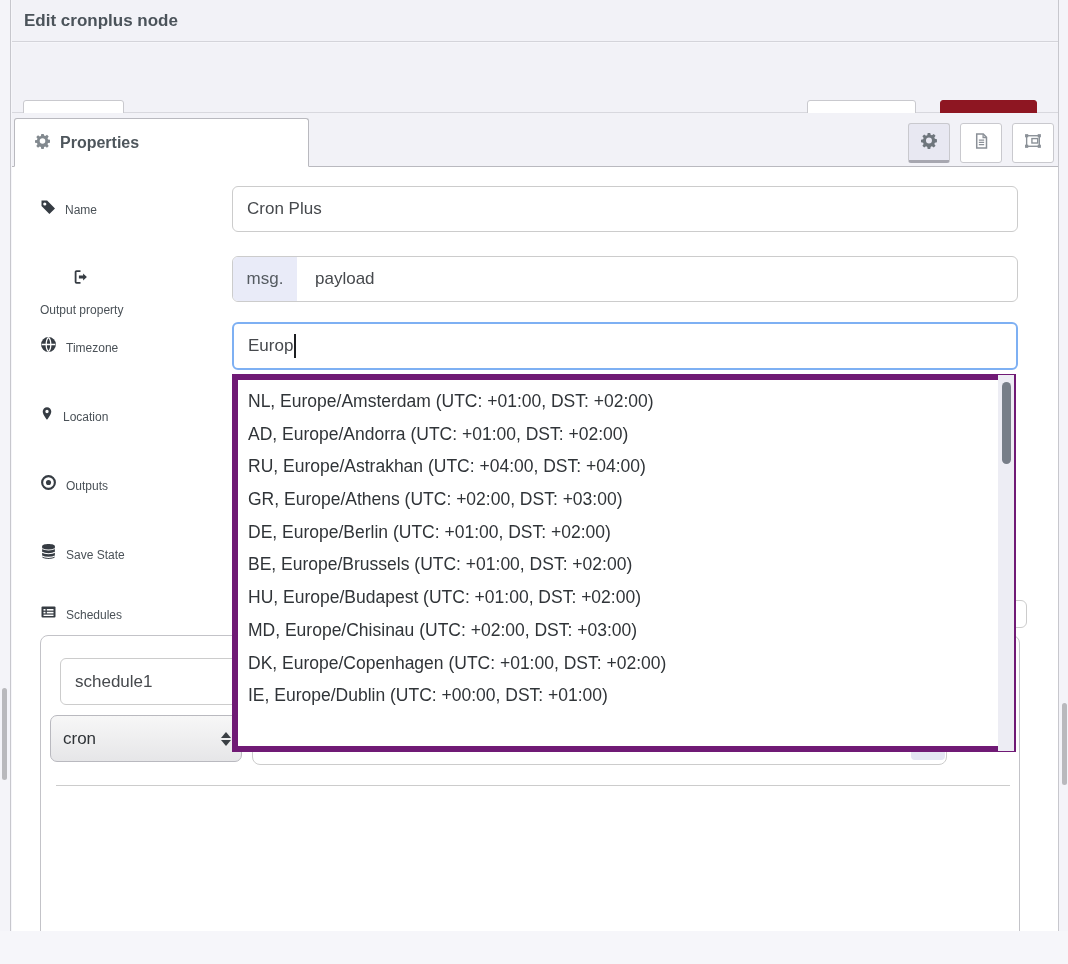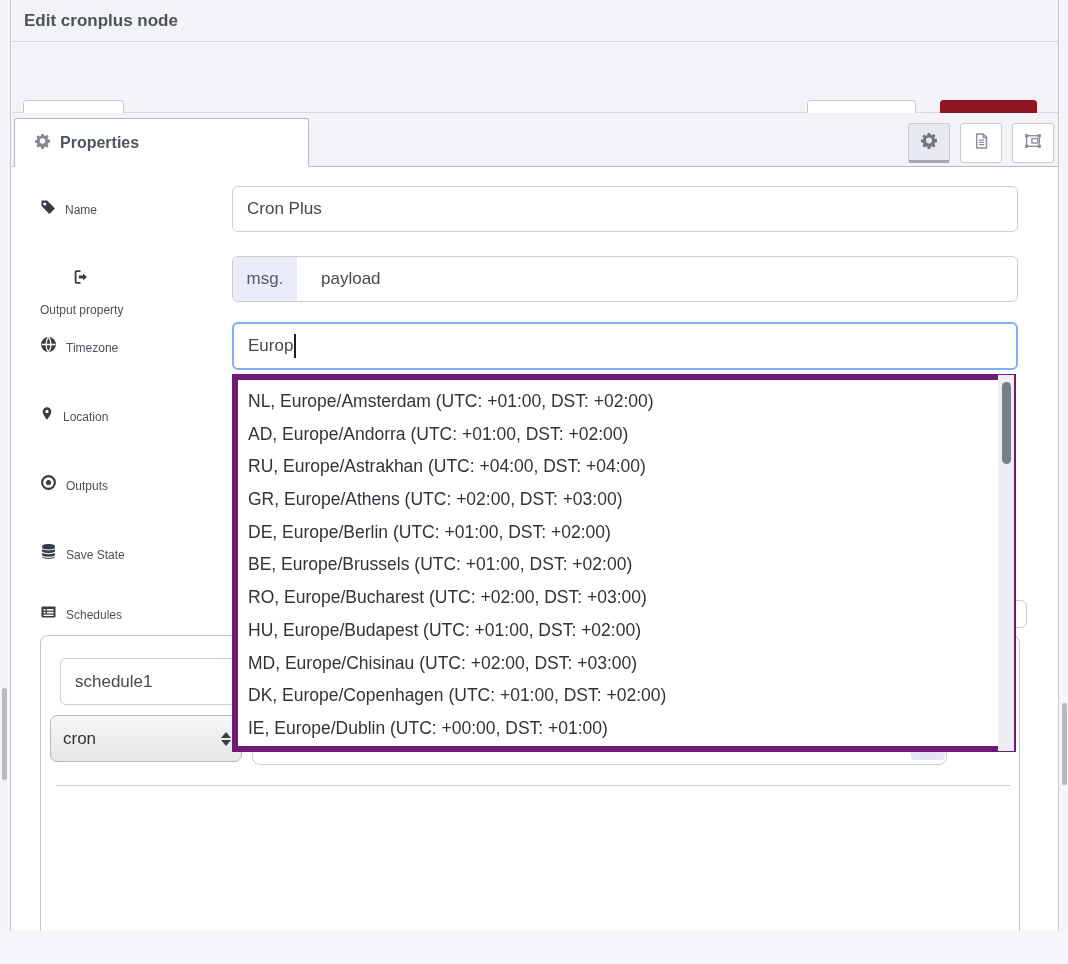--- a/index.html
+++ b/index.html
@@ -35,21 +35,21 @@
 
   
   .content{position:absolute;left:12px;right:10px;top:167px;bottom:0;background:#fff;z-index:1;}
 
   .row-label{position:absolute;left:40px;display:flex;align-items:center;gap:9px;font-size:12px;color:#4a5157;line-height:20px;z-index:2;}
   .row-label svg{flex:0 0 auto;}
 
   .ninput{position:absolute;border:1px solid #ccc;border-radius:6px;background:#fff;font-size:17px;color:#46494d;display:flex;align-items:center;padding-left:14px;z-index:2;}
   .igroup{position:absolute;border:1px solid #ccc;border-radius:6px;background:#fff;display:flex;align-items:stretch;overflow:hidden;z-index:2;}
   .igroup .prefix{width:64px;background:#e9ebf8;color:#555b61;font-size:17px;display:flex;align-items:center;justify-content:center;}
-  .igroup .ival{flex:1;display:flex;align-items:center;padding-left:24px;font-size:17px;color:#46494d;}
+  .igroup .ival{flex:1;display:flex;align-items:center;padding-left:18px;font-size:17px;color:#46494d;}
   .focused{border:2px solid var(--focus-border);border-radius:6px;}
   .caret{display:inline-block;width:2px;height:24px;background:#1c1e21;margin-left:1px;}
 
   
   .dropdown{position:absolute;left:232px;top:374px;width:784px;height:378px;background:#fff;border:6px solid #701a75;overflow:hidden;z-index:50;padding-top:5px;}
   .dd-item{height:32.7px;line-height:32.7px;padding-left:10px;font-size:17.5px;color:#303438;white-space:nowrap;cursor:pointer;}
   .dd-track{position:absolute;top:375px;right:54px;width:16px;height:376px;background:#ededf4;z-index:51;}
   .dd-thumb{position:absolute;left:1002px;top:382px;width:9px;height:82px;background:#777e88;border-radius:5px;z-index:52;}
 
   
@@ -219,21 +219,20 @@
   <div class="sched-divider"></div>
 
   <div class="dropdown">
     <div>
         <div class="dd-item">NL, Europe/Amsterdam (UTC: +01:00, DST: +02:00)</div>
         <div class="dd-item">AD, Europe/Andorra (UTC: +01:00, DST: +02:00)</div>
         <div class="dd-item">RU, Europe/Astrakhan (UTC: +04:00, DST: +04:00)</div>
         <div class="dd-item">GR, Europe/Athens (UTC: +02:00, DST: +03:00)</div>
         <div class="dd-item">DE, Europe/Berlin (UTC: +01:00, DST: +02:00)</div>
         <div class="dd-item">BE, Europe/Brussels (UTC: +01:00, DST: +02:00)</div>
-        <div class="dd-item">RO, Europe/Bucharest (UTC: +02:00, DST: +03:00)</div>
         <div class="dd-item">HU, Europe/Budapest (UTC: +01:00, DST: +02:00)</div>
         <div class="dd-item">MD, Europe/Chisinau (UTC: +02:00, DST: +03:00)</div>
         <div class="dd-item">DK, Europe/Copenhagen (UTC: +01:00, DST: +02:00)</div>
         <div class="dd-item">IE, Europe/Dublin (UTC: +00:00, DST: +01:00)</div>
       </div>
   </div>
   <div class="dd-track"></div>
   <div class="dd-thumb"></div>
 
   <div class="side-strip left">

